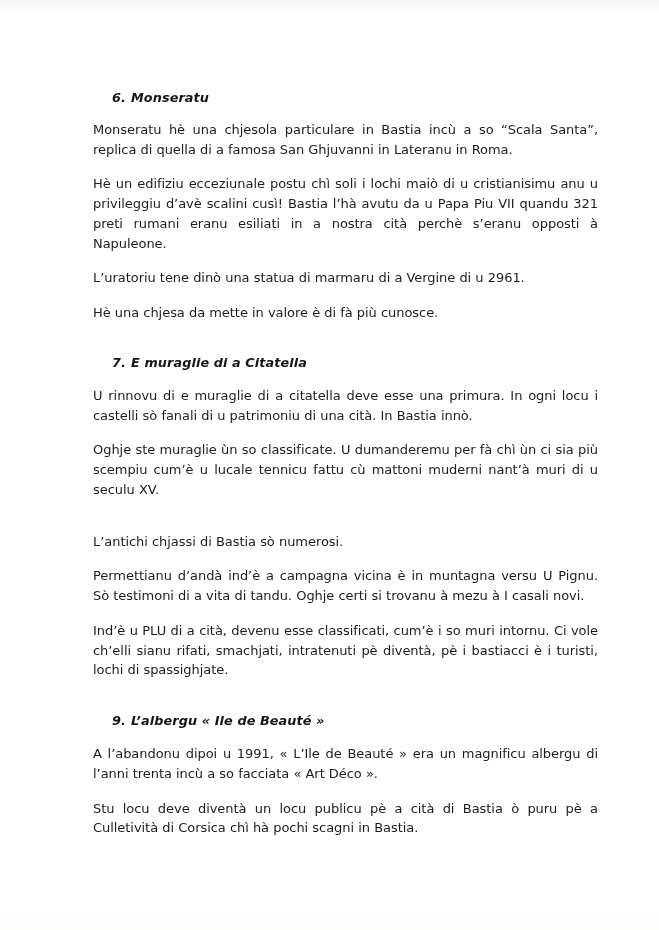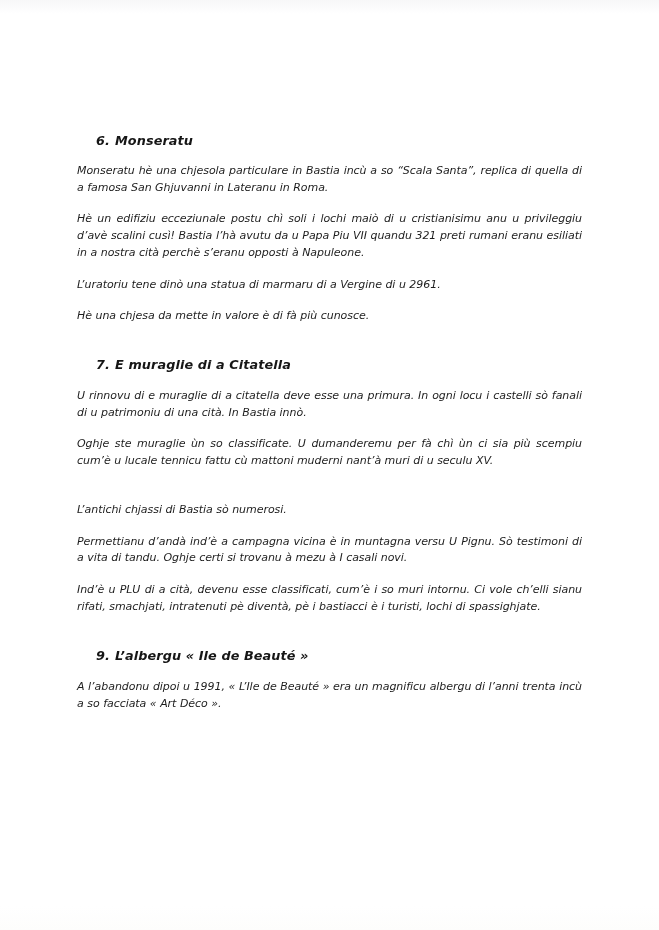--- a/index.html
+++ b/index.html
@@ -16,24 +16,23 @@
     margin: 0 auto;
     background: #fefefe;
     overflow: hidden;
     
     background-image:
       linear-gradient(to bottom, #f7f7f8 0px, #ffffff 14px, #ffffff 906px, #fdfdfc 930px);
   }
 
   .content {
     position: absolute;
-    left: 77px;
+    left: 93px;
     top: 90px;
     width: 505px;
-    margin-top: 43px;
   }
 
   .heading {
     font-family: "DejaVu Sans", sans-serif;
     font-weight: bold;
     font-style: italic;
     font-size: 12.8px;
     line-height: 1.25;
     color: #161616;
     margin: 0 0 14px 19px;
@@ -41,29 +40,28 @@
     white-space: nowrap;
   }
 
   .heading .num {
     display: inline-block;
     min-width: 19px;
   }
 
   .para {
     font-family: "DejaVu Sans", sans-serif;
-    font-size: 11px;
+    font-size: 13px;
     line-height: 1.52;
     color: #1d1d1d;
     text-align: justify;
     text-justify: inter-word;
     margin: 0 0 15px 0;
     letter-spacing: -0.05px;
     word-spacing: 0.1px;
-    font-style: italic;
   }
 
   .para:last-child {
     margin-bottom: 0;
   }
 
   .section {
     margin-bottom: 30px;
   }
 
@@ -103,16 +101,17 @@
 
     <section class="section s8">
       <p class="para">L’antichi chjassi di Bastia sò numerosi.</p>
       <p class="para">Permettianu d’andà ind’è a campagna vicina è in muntagna versu U Pignu. Sò testimoni di a vita di tandu. Oghje certi si trovanu à mezu à I casali novi.</p>
       <p class="para">Ind’è u PLU di a cità, devenu esse classificati, cum’è i so muri intornu. Ci vole ch’elli sianu rifati, smachjati, intratenuti pè diventà, pè i bastiacci è i turisti, lochi di spassighjate.</p>
     </section>
 
     <section class="section s9">
       <h2 class="heading"><span class="num">9. </span><span>L’albergu « Ile de Beauté »</span></h2>
       <p class="para">A l’abandonu dipoi u 1991, « L’Ile de Beauté » era un magnificu albergu di l’anni trenta incù a so facciata « Art Déco ».</p>
+      <p class="para">Stu locu deve diventà un locu publicu pè a cità di Bastia ò puru pè a Culletività di Corsica chì hà pochi scagni in Bastia.</p>
     </section>
 
   </div>
 </div>
 
 </body></html>

